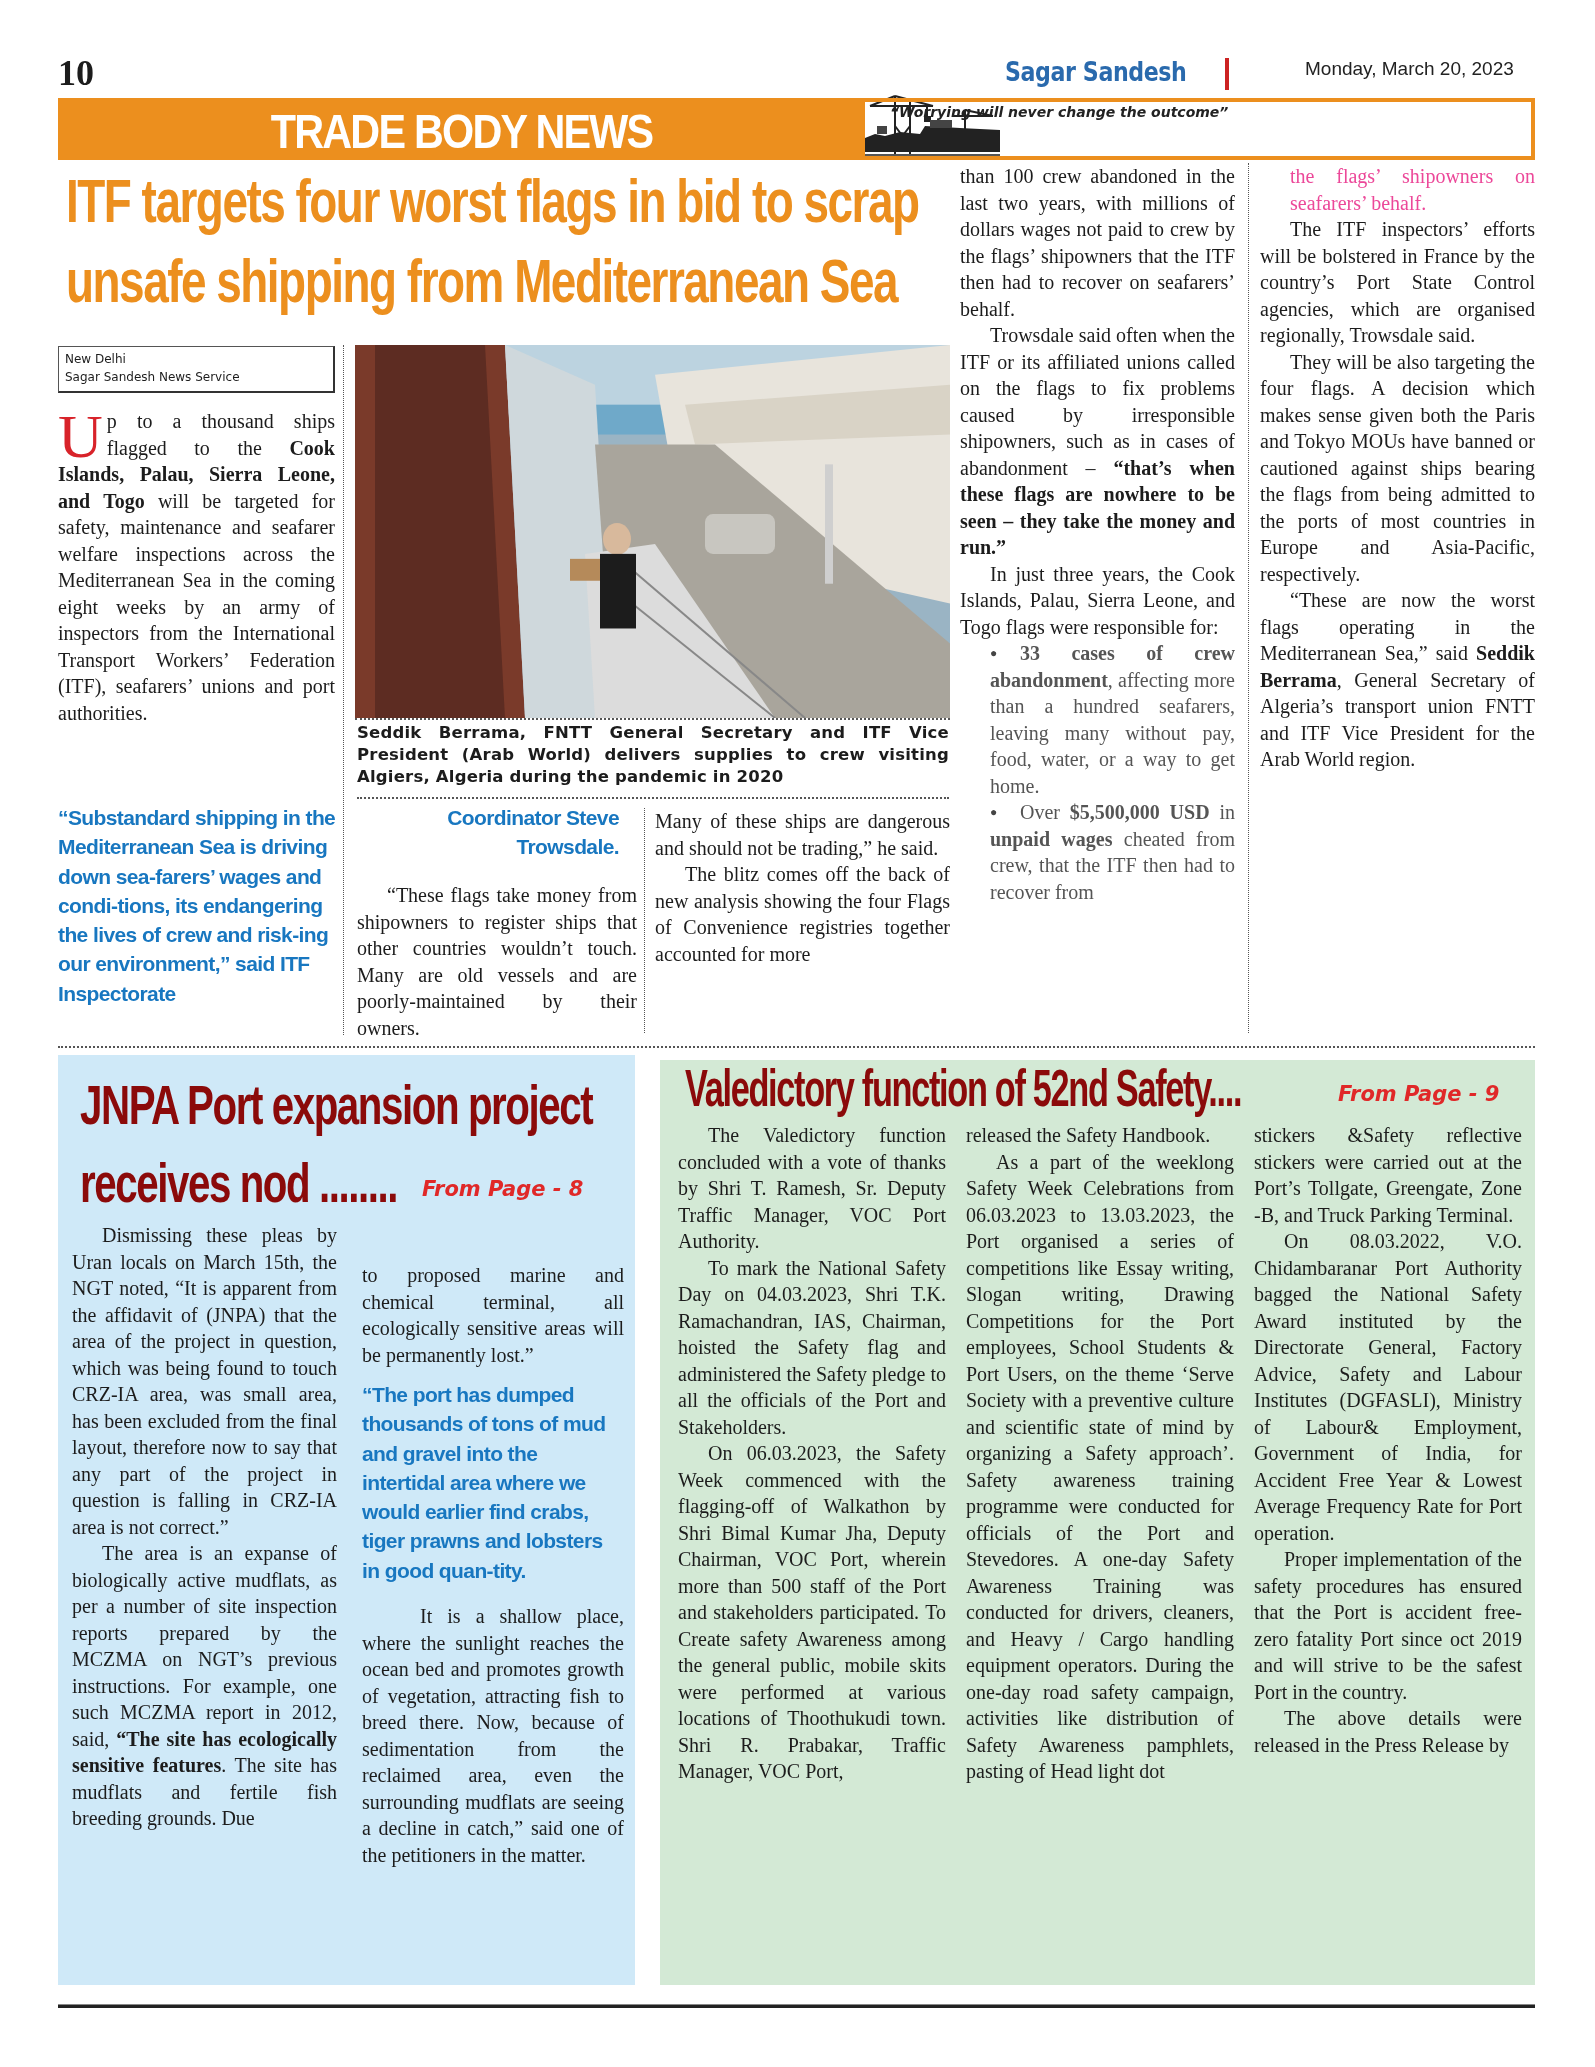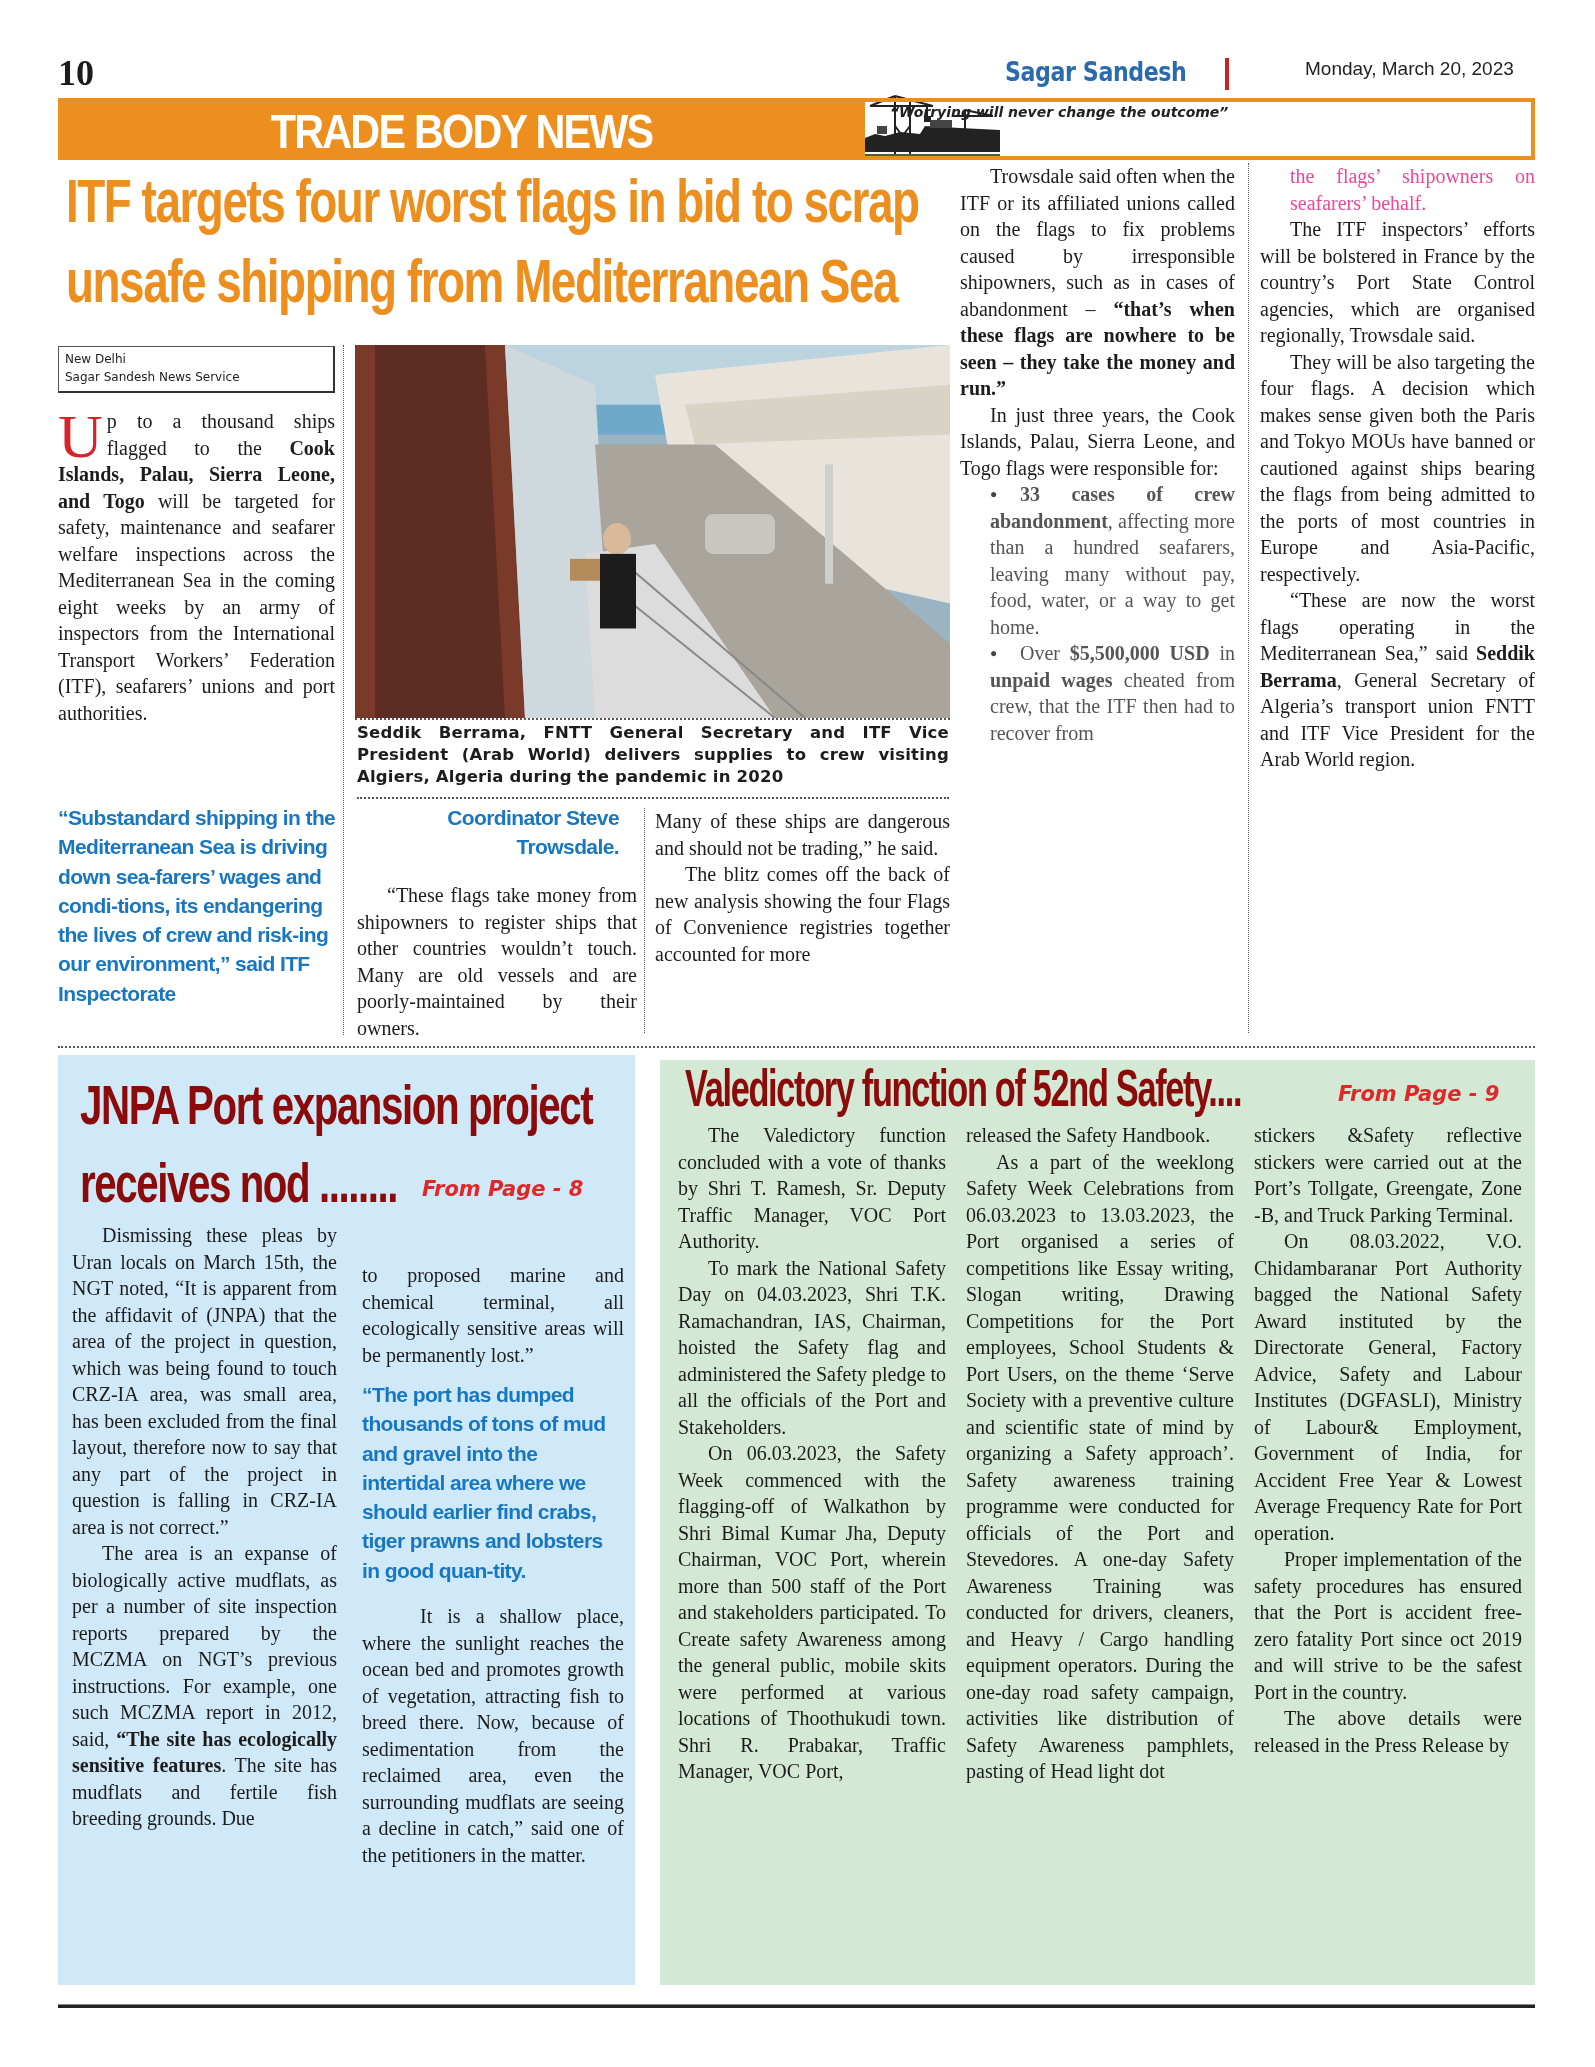--- a/index.html
+++ b/index.html
@@ -146,20 +146,21 @@
 <div class="abs col" id="col2a">
   <p>“These flags take money from shipowners to register ships that other countries wouldn’t touch. Many are old vessels and are poorly-maintained by their owners.</p>
 </div>
 <div class="abs" id="vrule3"></div>
 <div class="abs col" id="col2b">
   <p class="noindent">Many of these ships are dangerous and should not be trading,” he said.</p>
   <p>The blitz comes off the back of new analysis showing the four Flags of Convenience registries together accounted for more</p>
 </div>
 
 <div class="abs col" id="col3">
+  <p class="noindent">than 100 crew abandoned in the last two years, with millions of dollars wages not paid to crew by the flags’ shipowners that the ITF then had to recover on seafarers’ behalf.</p>
   <p><span>Trowsdale said often when the ITF or its affiliated unions called on the flags to fix problems caused by irresponsible shipowners, such as in cases of abandonment – </span><b>“that’s when these flags are nowhere to be seen – they take the money and run.”</b></p>
   <p>In just three years, the Cook Islands, Palau, Sierra Leone, and Togo flags were responsible for:</p>
   <p class="bul"><b>33 cases of crew abandonment</b><span>, affecting more than a hundred seafarers, leaving many without pay, food, water, or a way to get home.</span></p>
   <p class="bul"><span>Over </span><b>$5,500,000 USD</b><span> in </span><b>unpaid wages</b><span> cheated from crew, that the ITF then had to recover from</span></p>
 </div>
 <div class="abs" id="vrule2"></div>
 <div class="abs col" id="col4">
   <p class="noindent" style="padding-left:30px;color:#ec4899">the flags’ shipowners on seafarers’ behalf.</p>
   <p>The ITF inspectors’ efforts will be bolstered in France by the country’s Port State Control agencies, which are organised regionally, Trowsdale said.</p>
   <p>They will be also targeting the four flags. A decision which makes sense given both the Paris and Tokyo MOUs have banned or cautioned against ships bearing the flags from being admitted to the ports of most countries in Europe and Asia-Pacific, respectively.</p>
@@ -171,21 +172,21 @@
 <div class="abs" id="jnpa-box"></div>
 <div class="abs red-hl" id="jnpa-h1">JNPA Port expansion project</div>
 <div class="abs red-hl" id="jnpa-h2">receives nod ........</div>
 <div class="abs from-page" id="jnpa-from">From Page - 8</div>
 <div class="abs col" id="jnpa-col1">
   <p>Dismissing these pleas by Uran locals on March 15th, the NGT noted, “It is apparent from the affidavit of (JNPA) that the area of the project in question, which was being found to touch CRZ-IA area, was small area, has been excluded from the final layout, therefore now to say that any part of the project in question is falling in CRZ-IA area is not correct.”</p>
   <p><span>The area is an expanse of biologically active mudflats, as per a number of site inspection reports prepared by the MCZMA on NGT’s previous instructions. For example, one such MCZMA report in 2012, said, </span><b>“The site has ecologically sensitive features</b><span>. The site has mudflats and fertile fish breeding grounds. Due</span></p>
 </div>
 <div class="abs col" id="jnpa-col2">
   <p class="noindent">to proposed marine and chemical terminal, all ecologically sensitive areas will be permanently lost.”</p>
-  <div class="pull" id="pull3">“The port has dumped thousands of tons of mud and gravel into the intertidal area where we should earlier find crabs, tiger prawns and lobsters in good quan-tity.</div>
+  <div class="pull" id="pull3">“The port has dumped thousands of tons of mud and gravel into the intertidal area where we would earlier find crabs, tiger prawns and lobsters in good quan-tity.</div>
   <p style="text-indent:58px">It is a shallow place, where the sunlight reaches the ocean bed and promotes growth of vegetation, attracting fish to breed there. Now, because of sedimentation from the reclaimed area, even the surrounding mudflats are seeing a decline in catch,” said one of the petitioners in the matter.</p>
 </div>
 
 <div class="abs" id="val-box"></div>
 <div class="abs red-hl" id="val-h">Valedictory function of 52nd Safety....</div>
 <div class="abs from-page" id="val-from">From Page - 9</div>
 <div class="abs col" id="val-col1">
   <p>The Valedictory function concluded with a vote of thanks by Shri T. Ramesh, Sr. Deputy Traffic Manager, VOC Port Authority.</p>
   <p>To mark the National Safety Day on 04.03.2023, Shri T.K. Ramachandran, IAS, Chairman, hoisted the Safety flag and administered the Safety pledge to all the officials of the Port and Stakeholders.</p>
   <p>On 06.03.2023, the Safety Week commenced with the flagging-off of Walkathon by Shri Bimal Kumar Jha, Deputy Chairman, VOC Port, wherein more than 500 staff of the Port and stakeholders participated. To Create safety Awareness among the general public, mobile skits were performed at various locations of Thoothukudi town. Shri R. Prabakar, Traffic Manager, VOC Port,</p>

